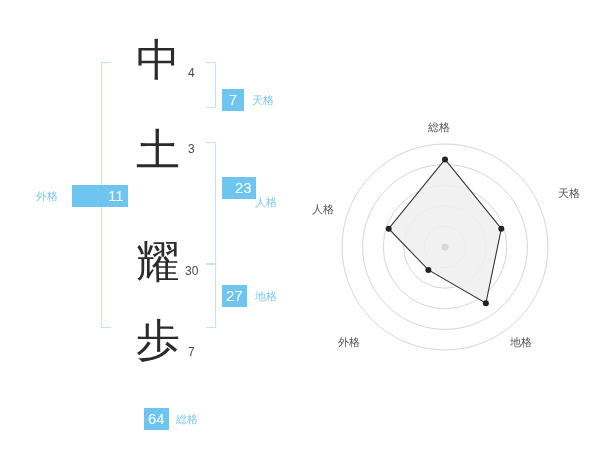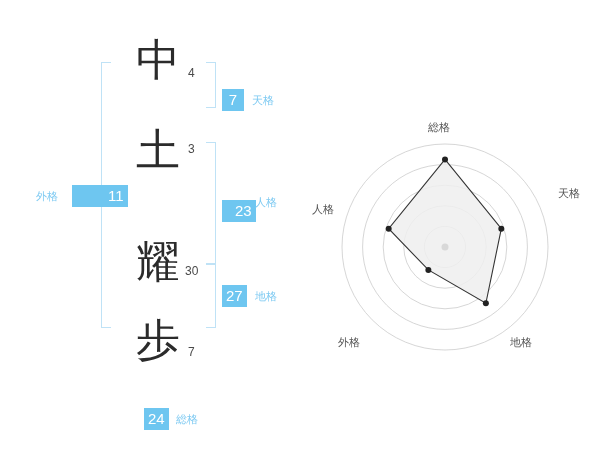--- a/index.html
+++ b/index.html
@@ -114,30 +114,30 @@
 
     <div class="bracket br-right" style="left:206px; top:142px; height:120px;"></div>
 
     <div class="bracket br-right" style="left:206px; top:264px; height:62px;"></div>
 
     <div class="bracket br-left" style="left:101px; top:62px; height:264px;"></div>
 
     <div class="score-box" style="left:222px; top:89px;">7</div>
     <div class="score-label" style="left:252px; top:89px;">天格</div>
 
-    <div class="score-box" style="left:222px; top:200px;padding-left:13px;">23</div>
+    <div class="score-box" style="left:222px; top:177px;padding-left:13px;">23</div>
     <div class="score-label" style="left:255px; top:191px;">人格</div>
 
     <div class="score-box" style="left:222px; top:285px;">27</div>
     <div class="score-label" style="left:255px; top:285px;">地格</div>
 
     <div class="score-label" style="left:36px; top:185px;">外格</div>
     <div class="score-box" style="left:72px; top:185px;padding-left:36px;">11</div>
 
-    <div class="score-box" style="left:144px; top:408px;">24</div>
+    <div class="score-box" style="left:144px; top:408px;">64</div>
     <div class="score-label" style="left:176px; top:408px;">総格</div>
   </div>
 
   <div class="radar-panel">
 
     <svg id="radar-svg" width="300" height="470" viewBox="0 0 300 470">
       <g id="radar-grid">
           <circle cx="145" cy="247" r="103.00" fill="none" stroke="#cccccc" stroke-width="0.8"></circle>
           <circle cx="145" cy="247" r="82.40" fill="none" stroke="#cccccc" stroke-width="0.8"></circle>
           <circle cx="145" cy="247" r="61.80" fill="none" stroke="#cccccc" stroke-width="0.8"></circle>

